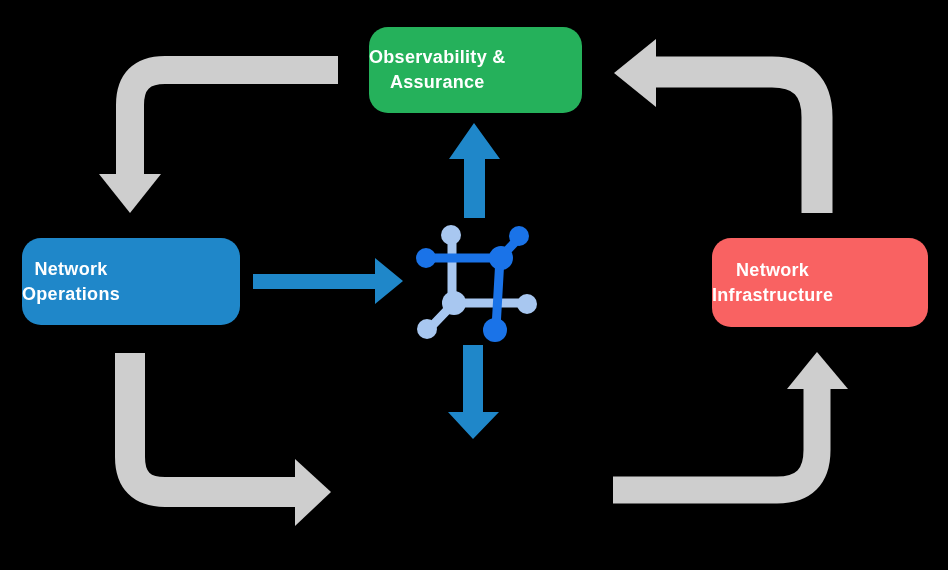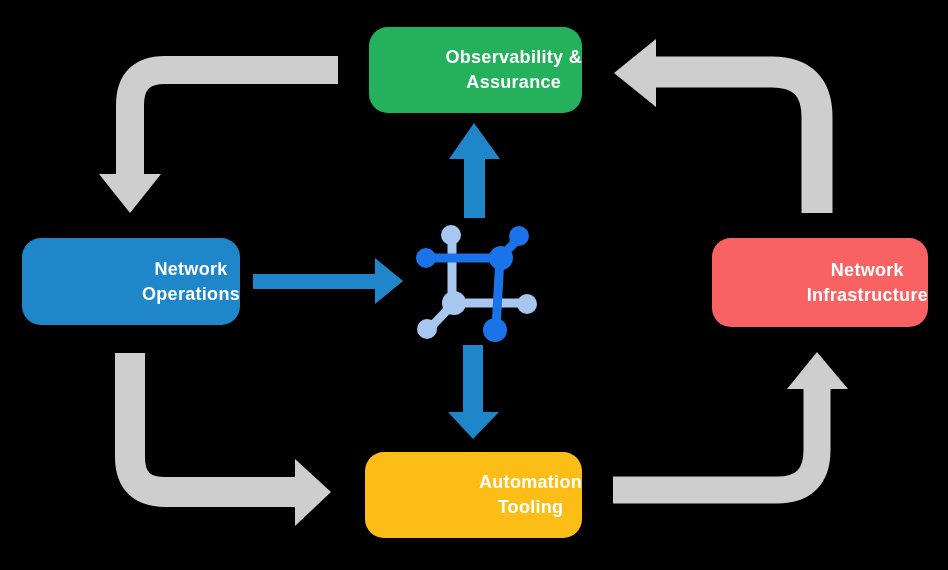--- a/index.html
+++ b/index.html
@@ -13,21 +13,21 @@
   .layer {
     position: absolute;
     left: 0; top: 0;
     width: 948px; height: 570px;
     display: block;
   }
   .node {
     position: absolute;
     display: flex;
     align-items: center;
-    justify-content: flex-end;
+    justify-content: flex-start;
     border-radius: 19px;
     color: #ffffff;
     text-align: center;
   }
   .node .label {
     white-space: pre-line;
     font-size: 18px;
     font-weight: 600;
     line-height: 1.38;
     letter-spacing: 0.3px;
@@ -110,18 +110,14 @@
   <div class="node node-left" style="background-color: rgb(31, 135, 201);">
     <span class="label">Network
 Operations</span>
   </div>
 
   <div class="node node-right" style="background-color: rgb(249, 98, 98);">
     <span class="label">Network
 Infrastructure</span>
   </div>
 
-  <div class="node node-bottom" style="background-color: rgb(252, 189, 23);">
-    <span class="label">Automation
-Tooling</span>
-  </div>
 
 </div>
 
 </body></html>

